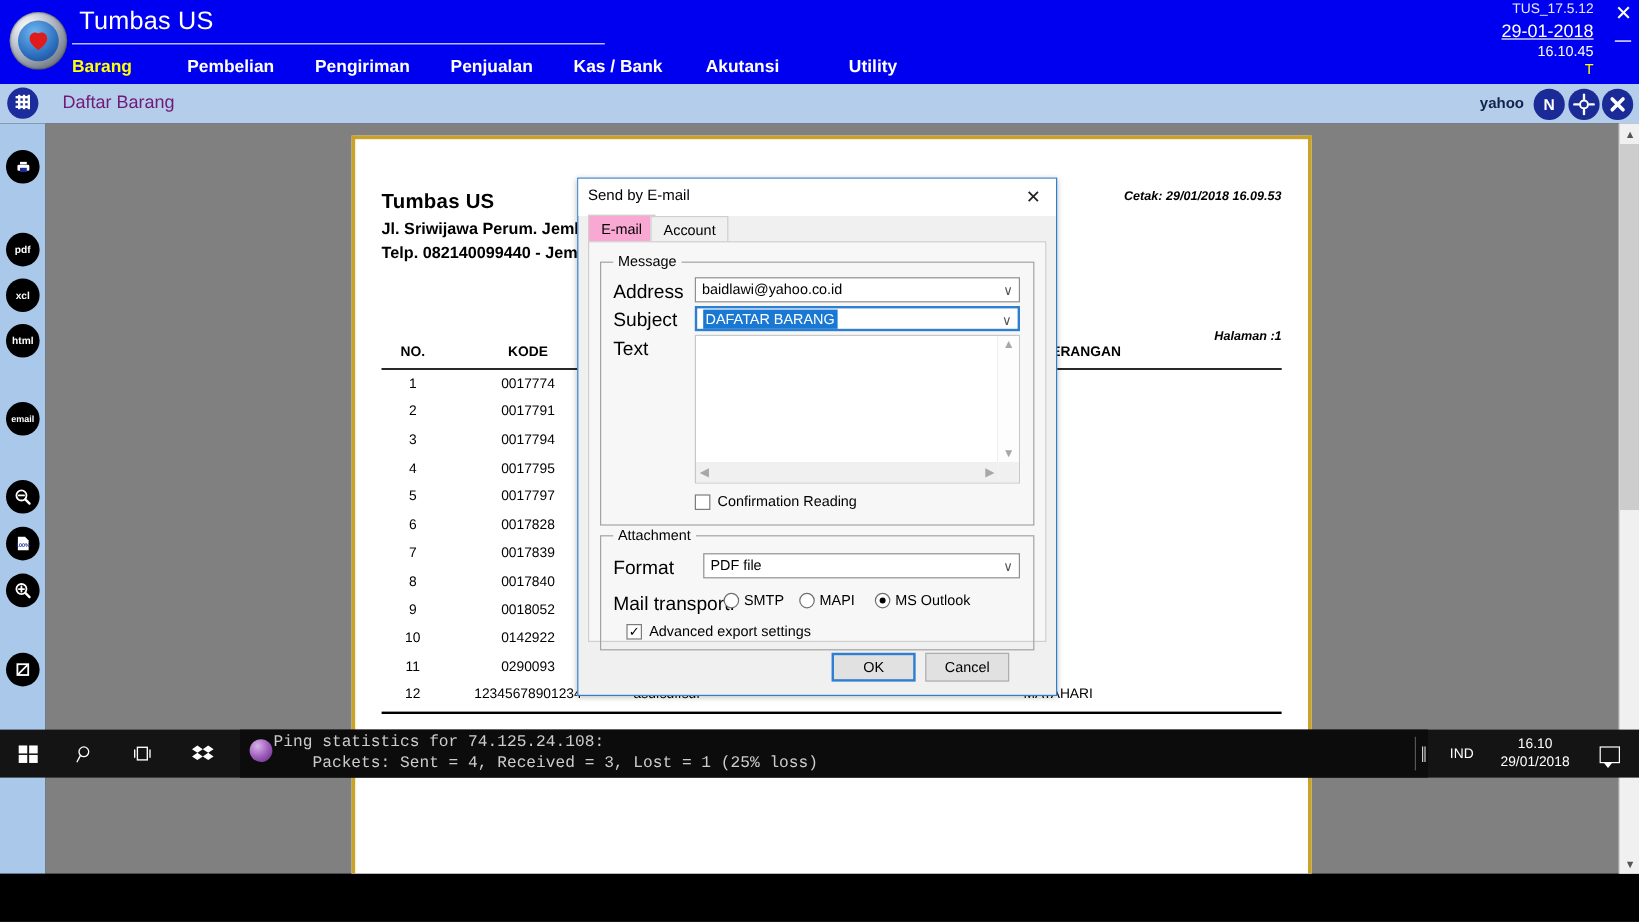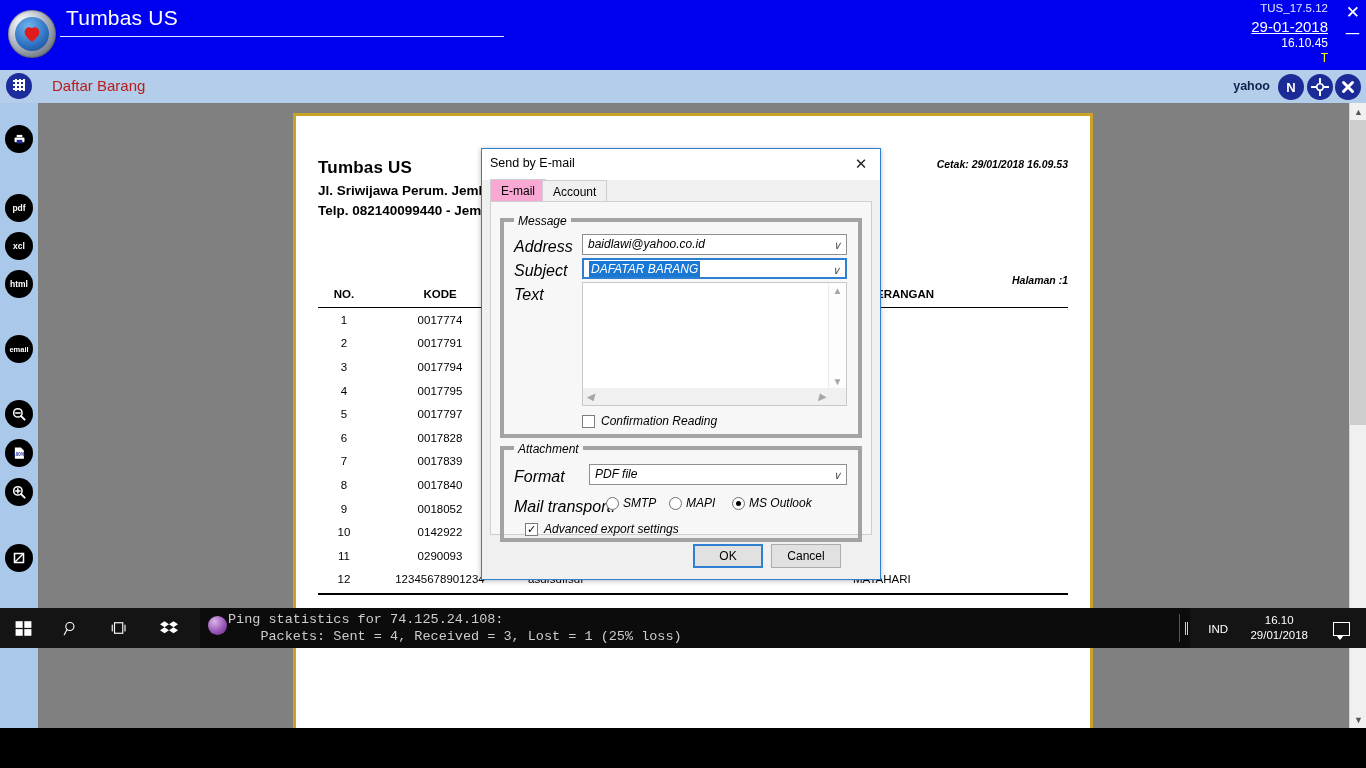--- a/index.html
+++ b/index.html
@@ -84,21 +84,21 @@
   }
   .grid-icon {
     position: absolute; left: 6px; top: 3px; width: 26px; height: 26px;
     border-radius: 50%; background: #1c2c9c;
   }
   .grid-icon .gsq {
     position: absolute; background: #ffffff;
   }
   .page-caption {
     position: absolute; left: 52px; top: 7px;
-    color: #b91c1c; font-size: 15px;
+    color: #701a75; font-size: 15px;
   }
   .mata-label {
     position: absolute; right: 96px; top: 9px;
     color: #11224d; font-size: 12.5px; font-weight: bold;
   }
   .hdr-round {
     position: absolute; top: 4px; width: 26px; height: 26px; border-radius: 50%;
     background: #1a2a96; color: #fff; font-size: 13px; font-weight: bold;
     display: flex; align-items: center; justify-content: center; cursor: pointer;
   }
@@ -203,21 +203,21 @@
     position: absolute; top: 0; height: 22px; padding: 0 10px;
     font-size: 12px; color: #000; line-height: 22px;
     border: 1px solid #cfcfcf; background: #f0f0f0; cursor: pointer;
   }
   .tab.sel { background: #f9a8d4; border-bottom-color: #f7f7f7; top: -1px; height: 23px; line-height: 23px; text-align: right; }
   .tabpane {
     position: absolute; left: 8px; top: 52px; right: 8px; bottom: 44px;
     background: #f7f7f7; border: 1px solid #cfcfcf;
   }
   .group {
-    position: absolute; border: 4px solid #a3a3a3; background: transparent; font-style: italic;
+    position: absolute; border: 1px solid #a3a3a3; background: transparent;
   }
   .group-label {
     position: absolute; left: 10px; top: -8px; background: #f7f7f7;
     padding: 0 4px; font-size: 12px; color: #000;
   }
   .g-message { left: 9px; top: 16px; right: 9px; height: 220px; }
   .g-attach  { left: 9px; top: 244px; right: 9px; height: 96px; }
 
   .fld-label { position: absolute; font-size: 16px; color: #000; }
 
@@ -329,20 +329,29 @@
   <div class="topbar">
     <div class="logo-badge">
       <div class="logo-inner"></div>
       <svg class="logo-heart" viewBox="0 0 24 24">
         <path d="M12 21s-8-5.1-8-10.3C4 7.2 6.3 5 9 5c1.7 0 3 .9 3 .9S13.3 5 15 5c2.7 0 5 2.2 5 5.7C20 15.9 12 21 12 21z" fill="#e01b1b"></path>
       </svg>
     </div>
     <div class="app-title">Tumbas US</div>
     <div class="title-rule"></div>
 
+    <div class="menubar">
+      <div class="menu-item active">Barang</div>
+      <div class="menu-item">Pembelian</div>
+      <div class="menu-item">Pengiriman</div>
+      <div class="menu-item">Penjualan</div>
+      <div class="menu-item">Kas / Bank</div>
+      <div class="menu-item">Akutansi</div>
+      <div class="menu-item">Utility</div>
+    </div>
 
     <div class="tus-ver">TUS_17.5.12</div>
     <div class="tus-date">29-01-2018</div>
     <div class="tus-time">16.10.45</div>
     <div class="tus-t">T</div>
     <div class="win-close">✕</div>
     <div class="win-min">—</div>
   </div>
 
   <div class="subbar">

